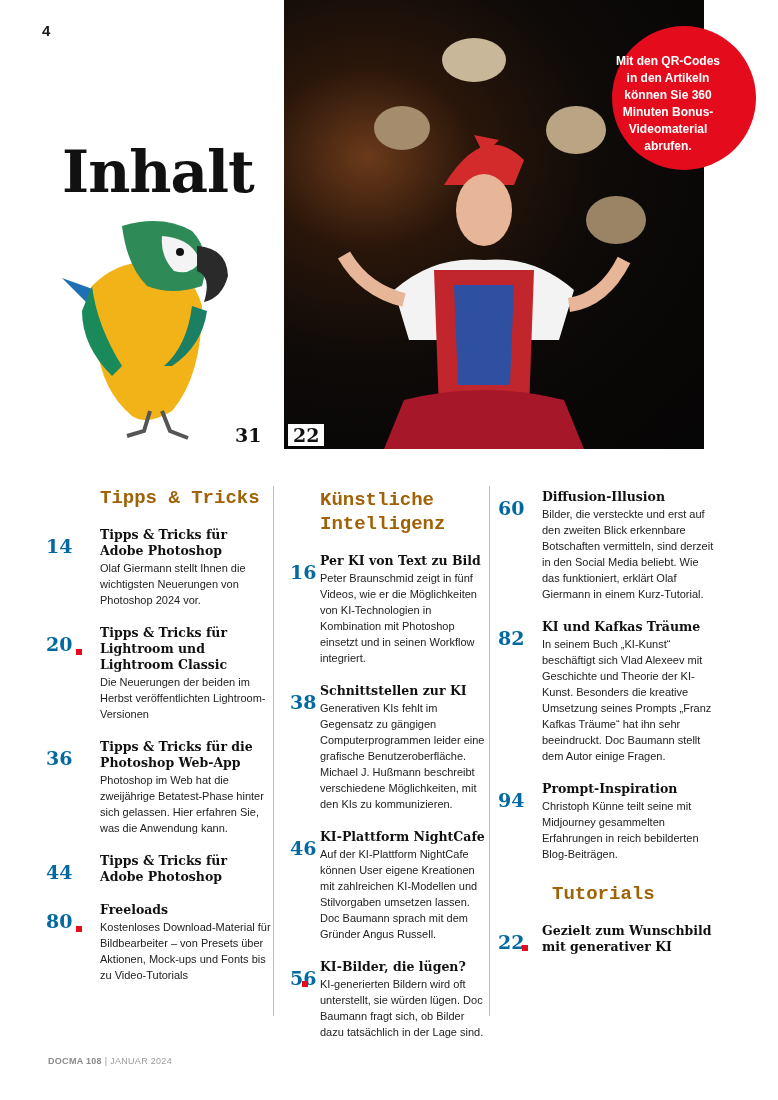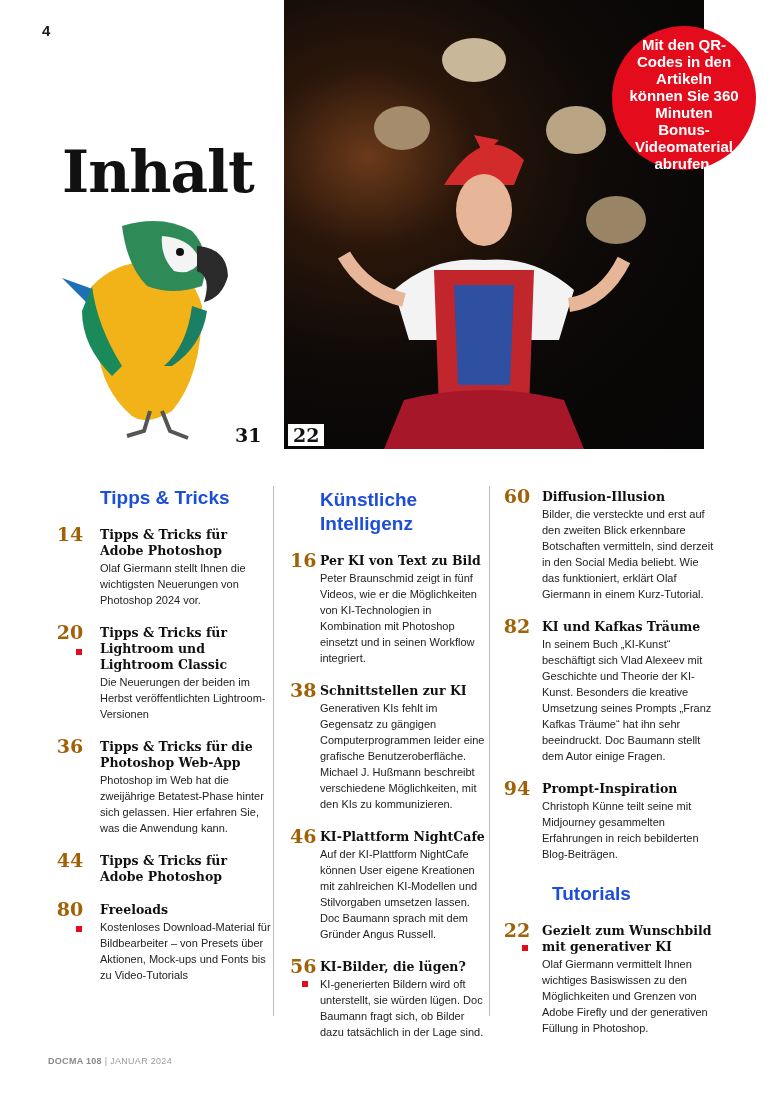--- a/index.html
+++ b/index.html
@@ -12,36 +12,36 @@
   
   .parrot { position: absolute; left: 52px; top: 216px; width: 190px; height: 232px; }
   .img-label { position: absolute; font-family: "DejaVu Serif", serif; font-weight: bold; font-size: 19px; color: #111; }
   .label-66 { left: 235px; top: 424px; }
   .label-22 { left: 288px; top: 424px; background: #fff; padding: 0 5px; }
 
   
   .hero { position: absolute; left: 284px; top: 0; width: 420px; height: 449px; overflow: hidden;
           background: radial-gradient(ellipse at 20% 35%, #6b3a1a 0%, #2a160a 22%, #0d0a08 50%, #060505 100%); }
   .badge { position: absolute; left: 612px; top: 26px; width: 144px; height: 144px; border-radius: 50%;
-           background: #e30b1c; color: #fff; text-align: center; font-weight: bold; font-size: 15px;
-           line-height: 17px; padding-top: 12px; display: flex; align-items: center; justify-content: center; }
+           background: #e30b1c; color: #fff; text-align: center; font-weight: bold; font-size: 12px;
+           line-height: 17px; padding-top: 12px; display: flex; align-items: center; }
   .badge span { display: block; width: 112px; }
 
   
   .col { position: absolute; top: 486px; }
   .col-1 { left: 46px; width: 228px; height: 530px; border-right: 1px solid #bdbdbd; }
   .col-2 { left: 290px; width: 200px; height: 530px; border-right: 1px solid #bdbdbd; }
   .col-3 { left: 498px; width: 220px; }
 
-  .section-title { font-family: Liberation Sans, sans-serif; font-weight: bold; font-size: 19px; line-height: 24px; color: #1d4ed8; margin-left: 54px; margin-bottom: 14px; }
+  .section-title { font-family: Liberation Mono, monospace; font-weight: bold; font-size: 19px; line-height: 24px; color: #a16207; margin-left: 54px; margin-bottom: 14px; }
   .col-2 .section-title { margin-left: 30px; margin-top: 2px; }
   .col-3 .section-title { margin-top: 20px; }
 
   .entry { position: relative; margin-bottom: 14px; }
-  .entry-num { position: absolute; top: 0; font-family: "DejaVu Serif", serif; font-weight: bold; font-size: 19px; line-height: 20px; color: #a16207; text-align: center; }
+  .entry-num { position: absolute; top: 12px; font-family: "DejaVu Serif", serif; font-weight: bold; font-size: 19px; line-height: 20px; color: #0369a1; text-align: left; }
   .col-1 .entry-num { left: 0; width: 48px; }
   .col-2 .entry-num { left: 0; width: 24px; }
   .col-3 .entry-num { left: 0; width: 38px; }
   .entry-marker { position: absolute; width: 6px; height: 6px; background: #e30b1c; }
   .col-1 .entry-marker { left: 30px; top: 27px; }
   .col-2 .entry-marker { left: 12px; top: 25px; }
   .col-3 .entry-marker { left: 24px; top: 25px; }
 
   .entry-title { font-family: "DejaVu Serif", serif; font-weight: bold; font-size: 12.5px; line-height: 16px; color: #111; padding-top: 3px; }
   .entry-desc { font-size: 11px; line-height: 16px; color: #222; margin-top: 1px; }
@@ -201,21 +201,20 @@
     </div>
   </div>
 
   <div class="section-title">Tutorials</div>
 
   <div class="entry">
     <div class="entry-num">22</div>
     <div class="entry-marker"></div>
     <div class="entry-body">
       <div class="entry-title">Gezielt zum Wunschbild mit generativer KI</div>
-      <div class="entry-desc">Olaf Giermann vermittelt Ihnen wichtiges Basiswissen zu den Möglichkeiten und Grenzen von Adobe Firefly und der generativen Füllung in Photoshop.</div>
     </div>
   </div>
 </div>
 
 <div class="footer">
   <b>DOCMA 108</b>
   <span> | </span>
   <span>JANUAR 2024</span>
 </div>
 

